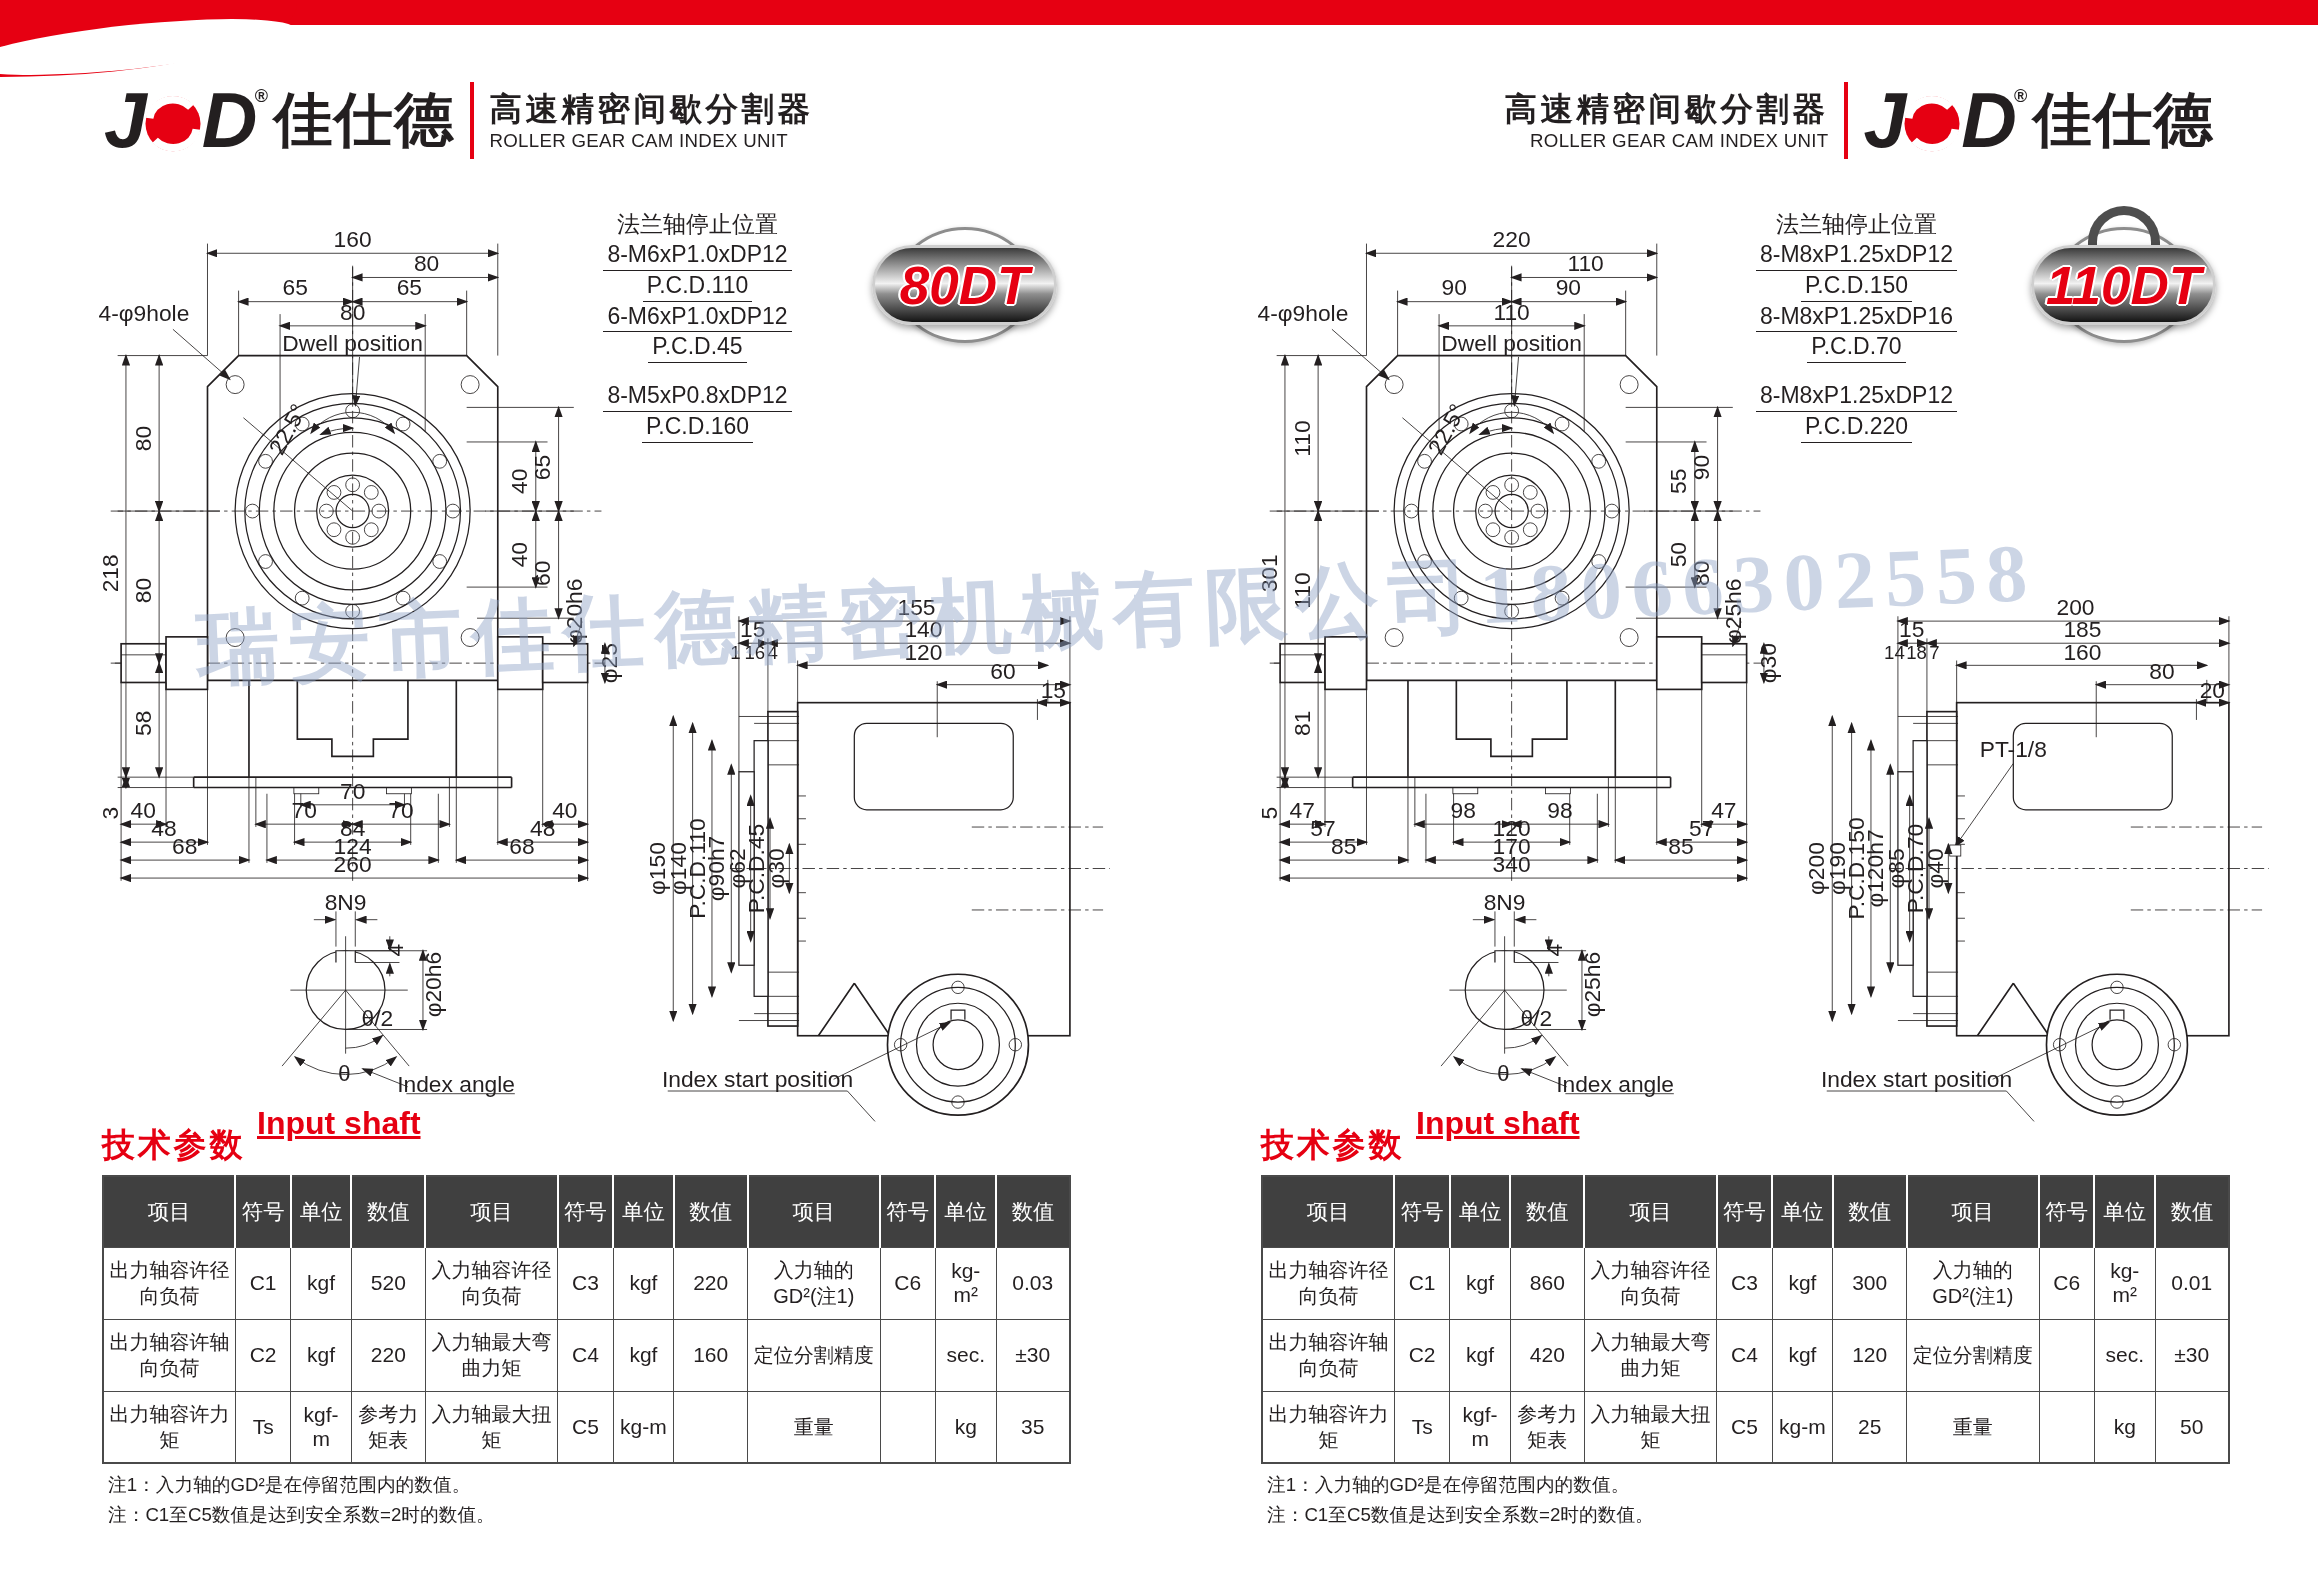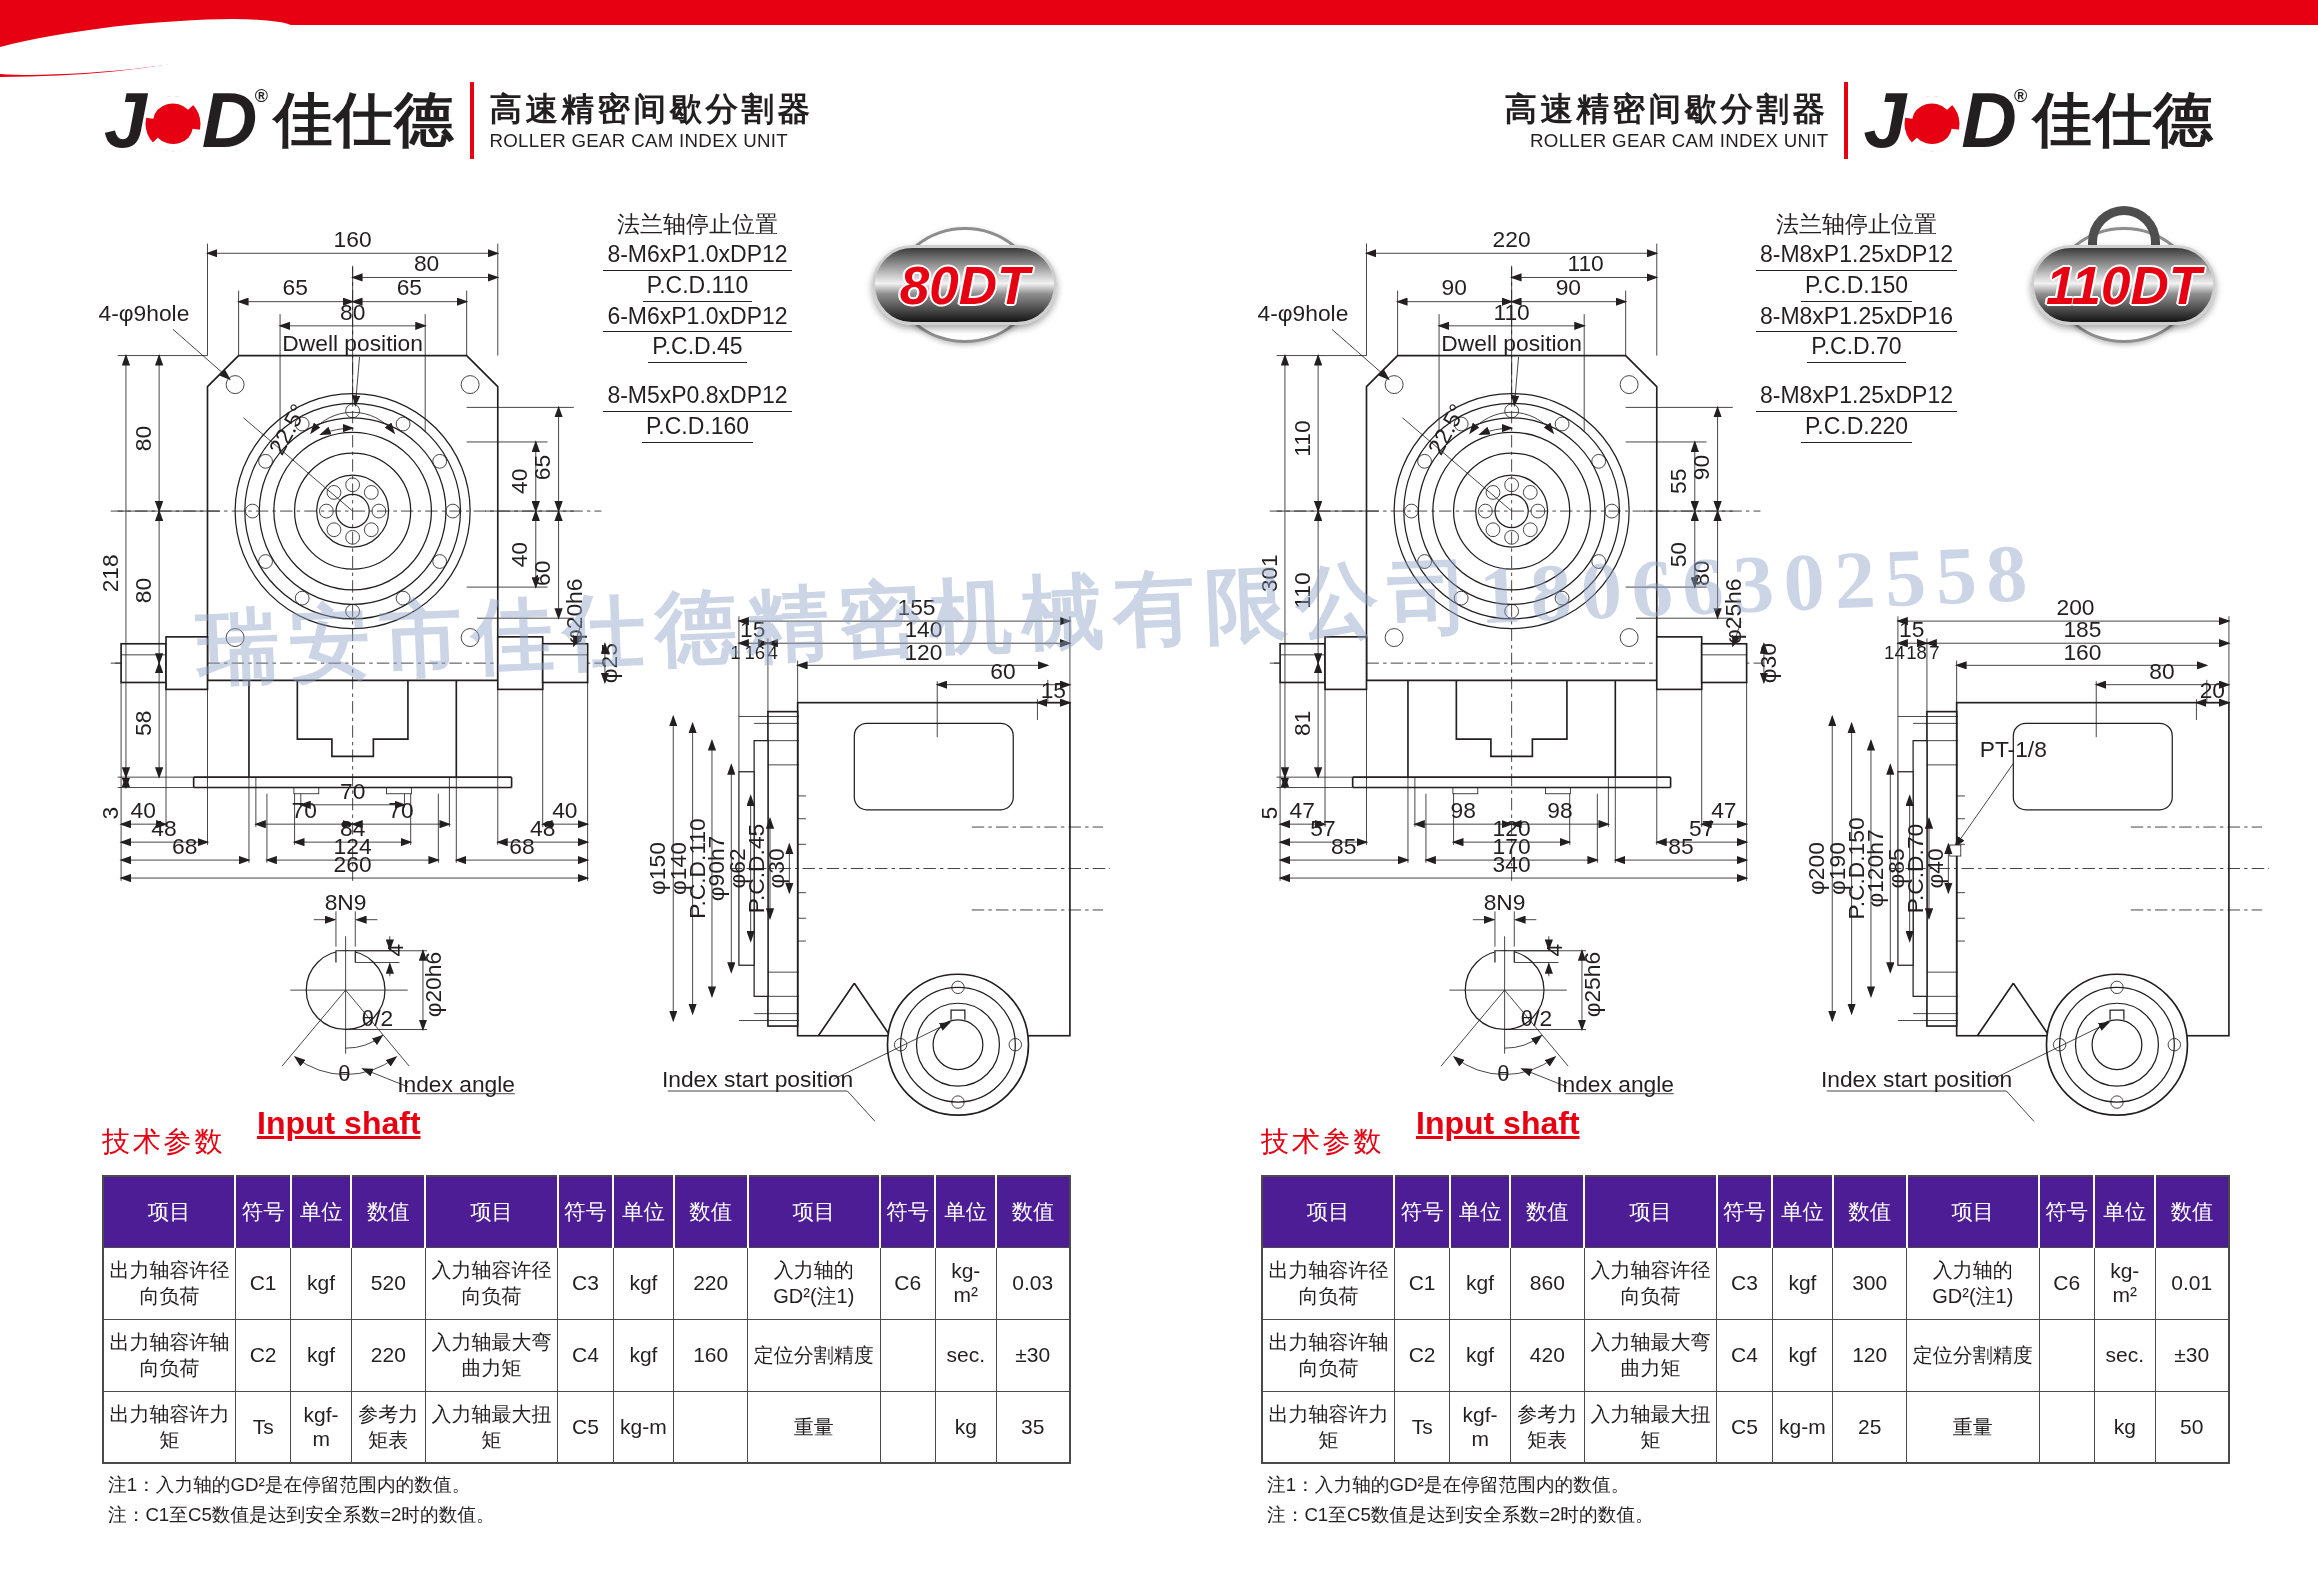--- a/index.html
+++ b/index.html
@@ -50,24 +50,24 @@
   .shaft-svg{position:absolute;left:242px;top:856px;}
   svg text{font-family:"Liberation Sans",sans-serif;font-size:33px;fill:#231f20;text-anchor:middle;}
   svg text.sm{font-size:27px;}
   .s2{stroke:#231f20;stroke-width:2.4;fill:none;}
   .s15{stroke:#231f20;stroke-width:1.8;fill:none;}
   .s1{stroke:#231f20;stroke-width:1.2;fill:none;}
   .sd{stroke:#231f20;stroke-width:1.2;fill:none;stroke-dasharray:18 6 5 6;}
   .fw{fill:#fff;}
   .inshaft-label{position:absolute;left:257px;top:1080px;color:#e60012;font-size:32px;font-weight:bold;text-decoration:underline;}
   
-  .sec-title{position:absolute;left:102px;top:1098px;color:#e60012;font-size:28px;font-weight:normal;letter-spacing:2.8px;}
+  .sec-title{position:absolute;left:102px;top:1098px;color:#e60012;font-size:33px;font-weight:bold;letter-spacing:2.8px;}
   .tblwrap{position:absolute;left:102px;top:1150px;}
   table.spec{border-collapse:collapse;table-layout:fixed;width:969px;border:2.1px solid #4a4a4a;}
-  table.spec th{background:#4c1d95;color:#fff;font-weight:normal;font-size:21.4px;height:71px;border-left:2.1px solid #fff;}
+  table.spec th{background:#404040;color:#fff;font-weight:normal;font-size:21.4px;height:71px;border-left:2.1px solid #fff;}
   table.spec th:first-child{border-left:none;}
   table.spec td{border:1.4px solid #4a4a4a;text-align:center;font-size:21px;height:72px;padding:1.4px 4.1px;}
   table.spec td.item{font-size:20px;line-height:1.3;}
   .tnotes{position:absolute;left:108px;top:1445px;font-size:18.7px;line-height:1.6;}
   .page-label{position:absolute;left:0;width:100%;top:1502px;text-align:center;font-size:21px;}
   
   .watermark{position:absolute;left:197px;top:595px;z-index:4;white-space:nowrap;pointer-events:none;
              font-family:"Liberation Serif",serif;font-size:82px;letter-spacing:9.7px;
              color:rgba(143,161,198,0.45);transform:rotate(-2.4deg);transform-origin:left center;font-weight:bold;}
 </style>

